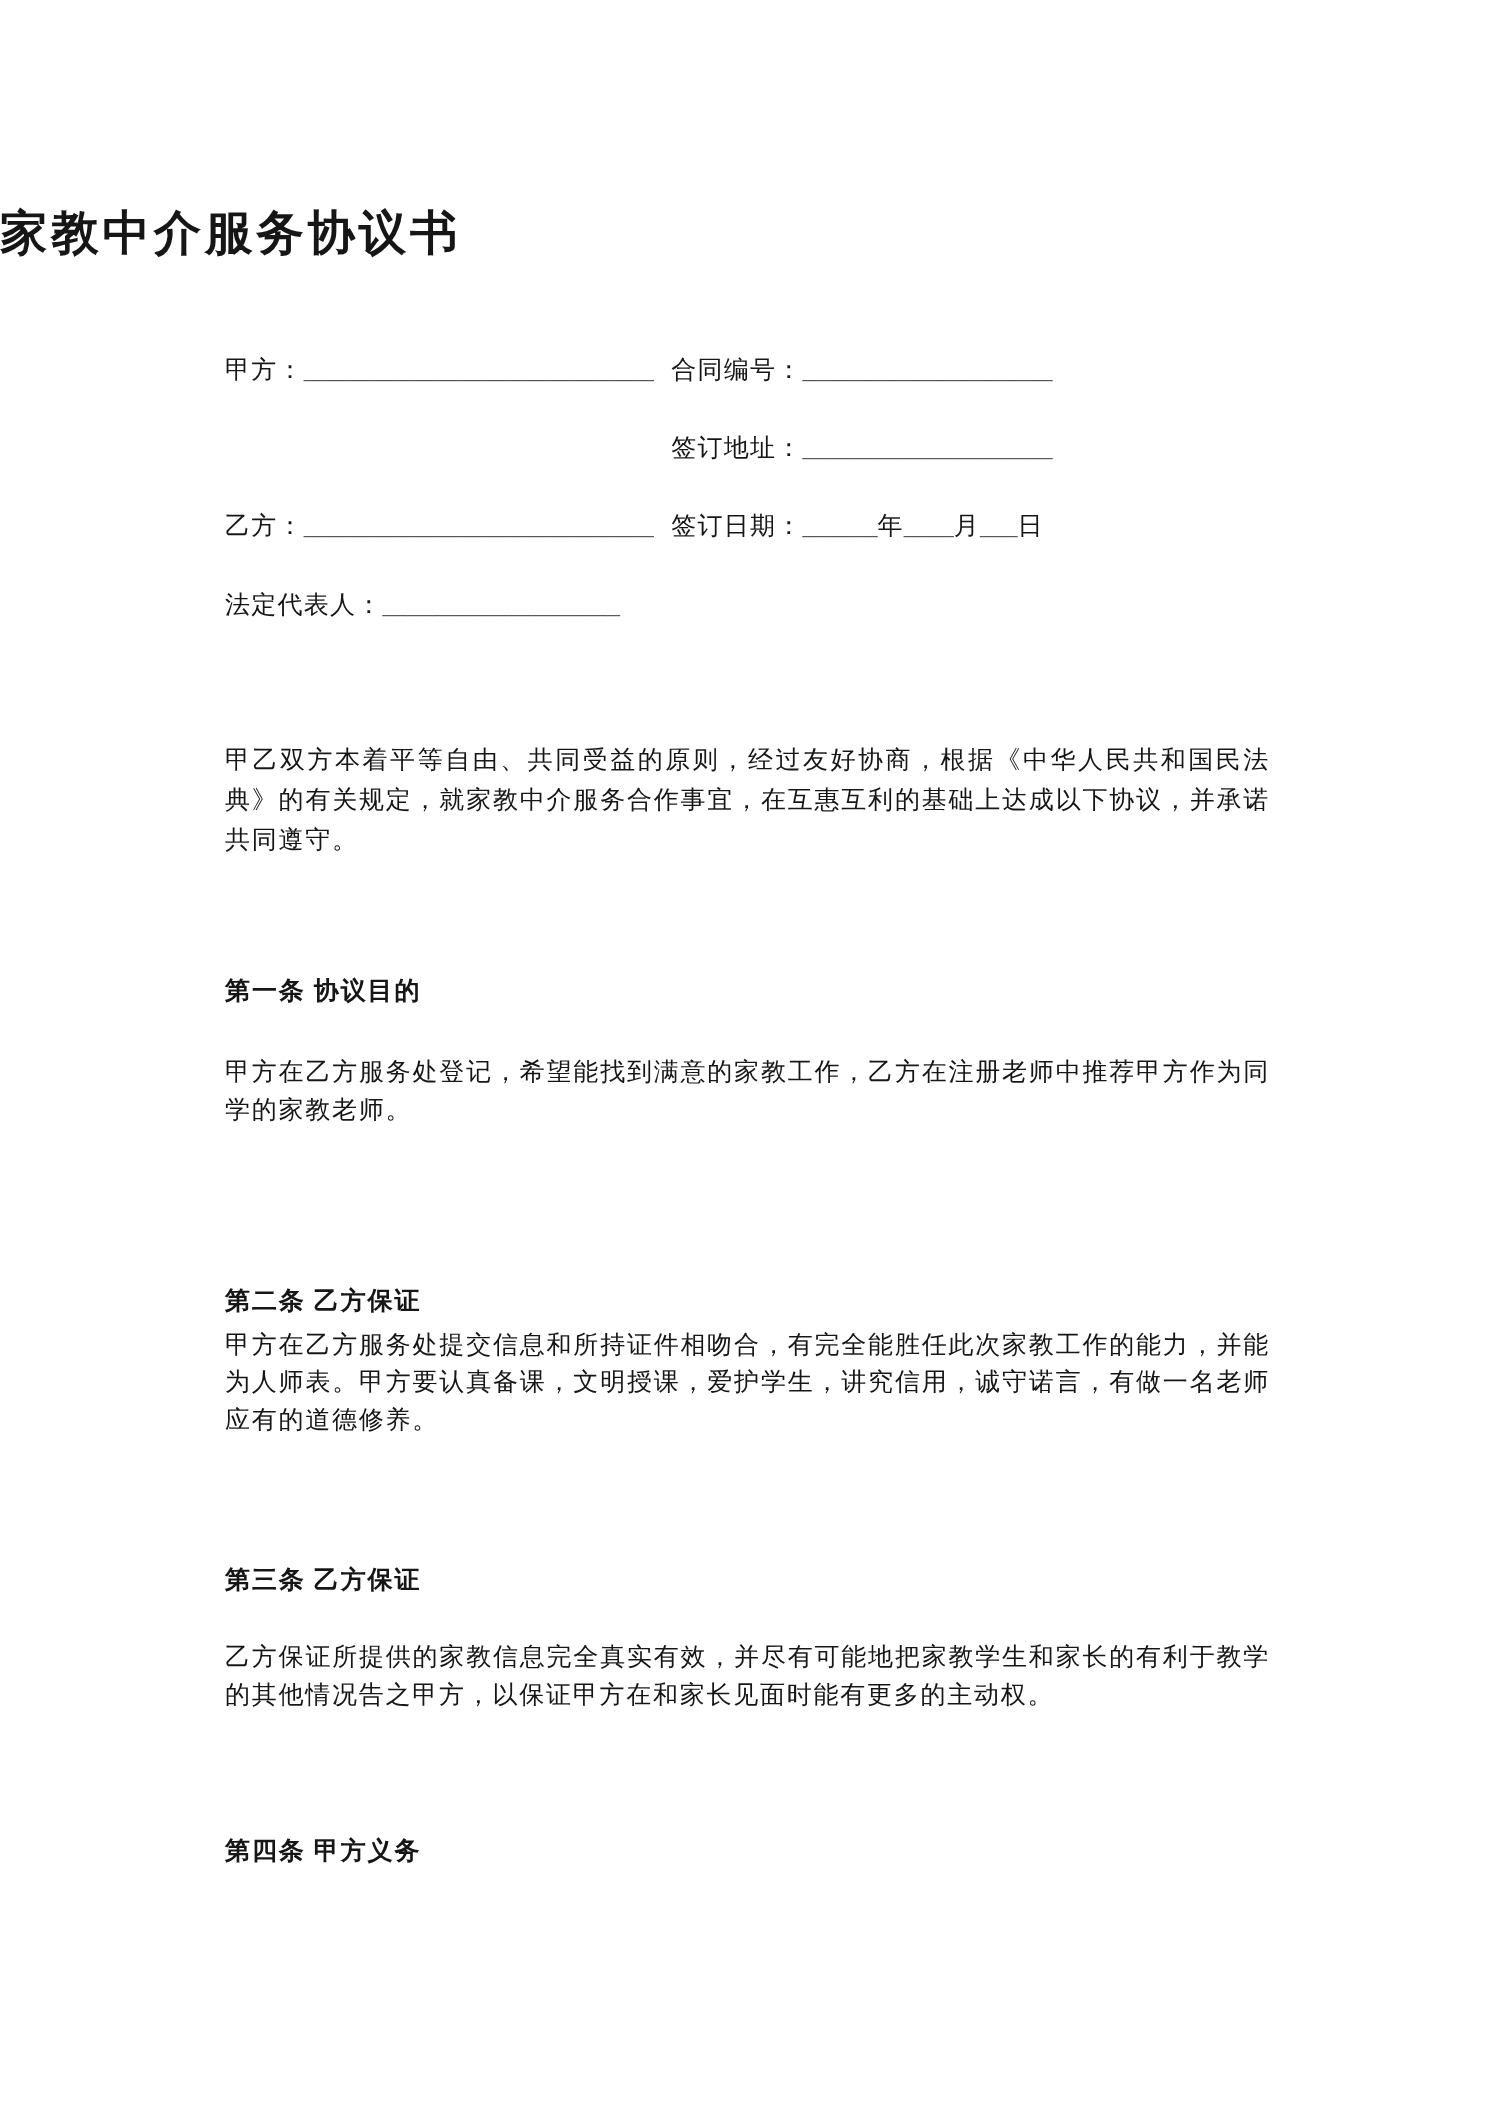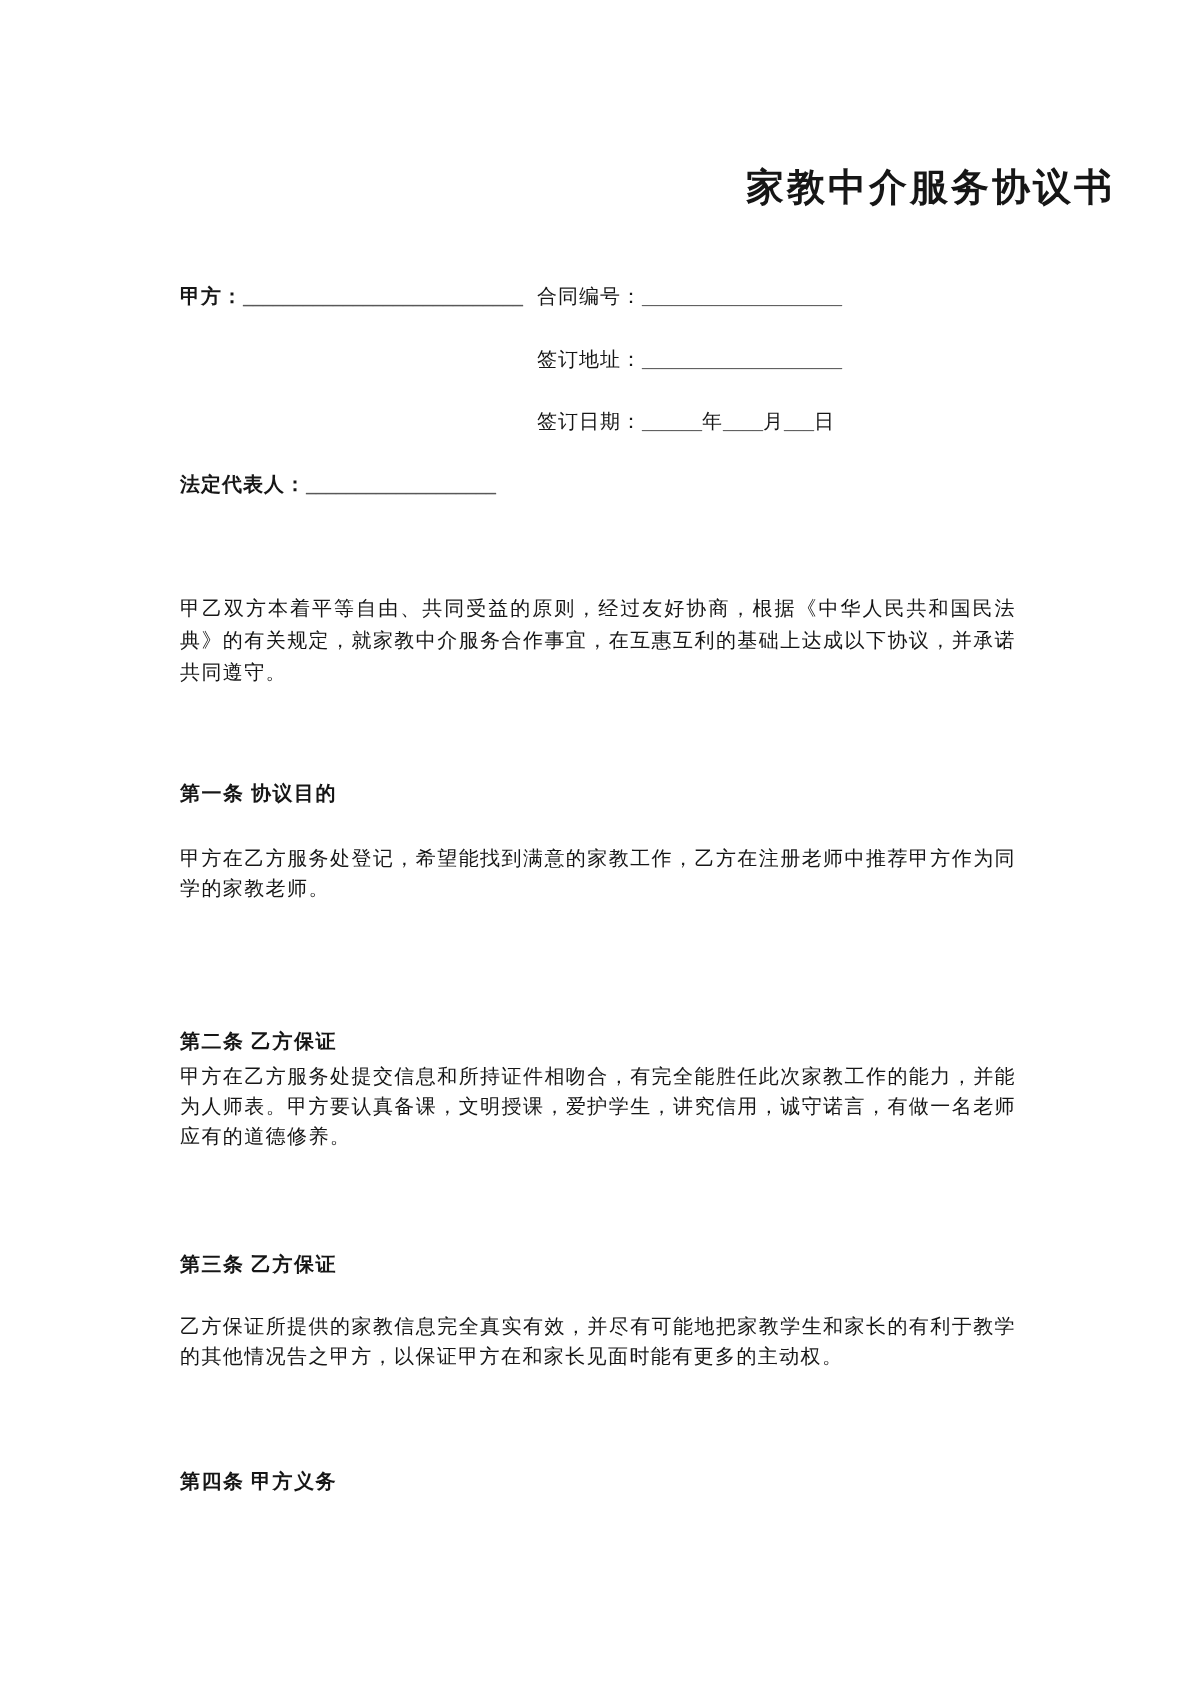--- a/index.html
+++ b/index.html
@@ -13,38 +13,38 @@
     width: 1190px;
     height: 1683px;
     background: #ffffff;
     overflow: hidden;
   }
   .title {
     position: absolute;
     left: 0;
     top: 162px;
     width: 1115px;
-    text-align: right;
+    text-align: left;
     font-size: 38px;
     font-weight: bold;
     letter-spacing: 3px;
     line-height: 50px;
     white-space: nowrap;
   }
   .form-row {
     position: absolute;
     left: 180px;
     width: 860px;
     height: 28px;
     font-size: 20px;
     line-height: 28px;
     letter-spacing: 1px;
     white-space: nowrap;
   }
-  .form-row .cell-left  { position: absolute; left: 0; font-weight: bold; }
+  .form-row .cell-left  { position: absolute; left: 0; }
   .form-row .cell-right { position: absolute; left: 357px; }
   .row-1 { top: 282px; }
   .row-2 { top: 345px; }
   .row-3 { top: 407px; }
   .row-4 { top: 470px; }
   .blank {
     letter-spacing: 0;
     color: #595959;
     font-size: 20px;
   }
@@ -91,20 +91,23 @@
     </span>
   </div>
 
   <div class="form-row row-2">
     <span class="cell-right">
       <span>签订地址：</span><span class="blank">____________________</span>
     </span>
   </div>
 
   <div class="form-row row-3">
+    <span class="cell-left">
+      <span>乙方：</span><span class="blank">____________________________</span>
+    </span>
     <span class="cell-right">
       <span>签订日期：</span><span class="blank">______</span><span>年</span><span class="blank">____</span><span>月</span><span class="blank">___</span><span>日</span>
     </span>
   </div>
 
   <div class="form-row row-4">
     <span class="cell-left">
       <span>法定代表人：</span><span class="blank">___________________</span>
     </span>
   </div>

